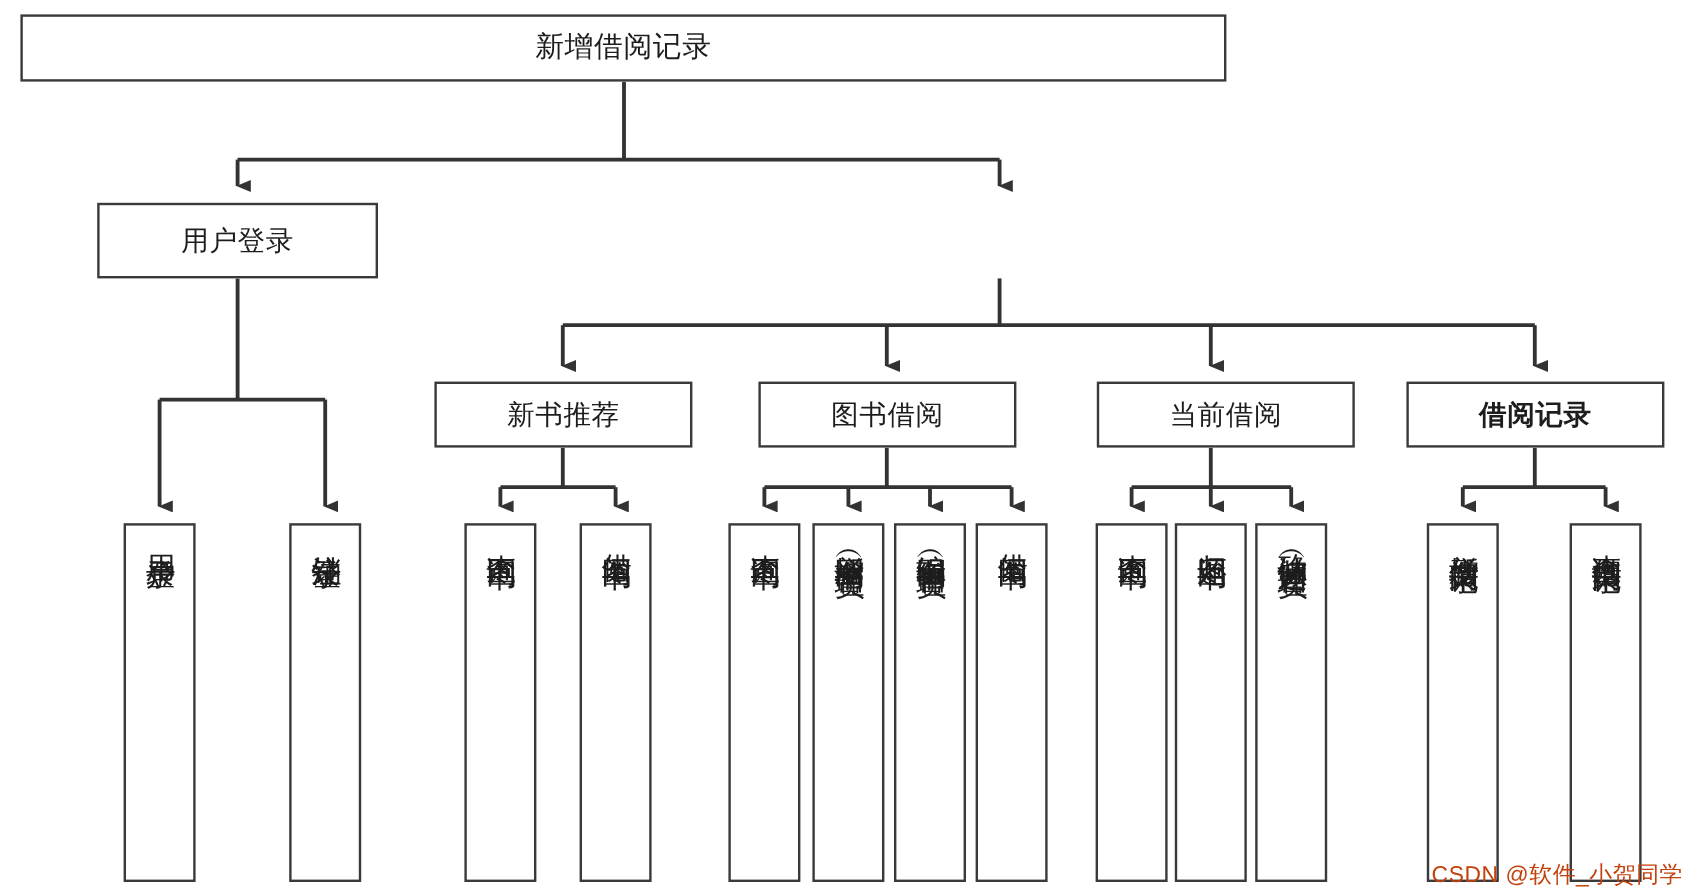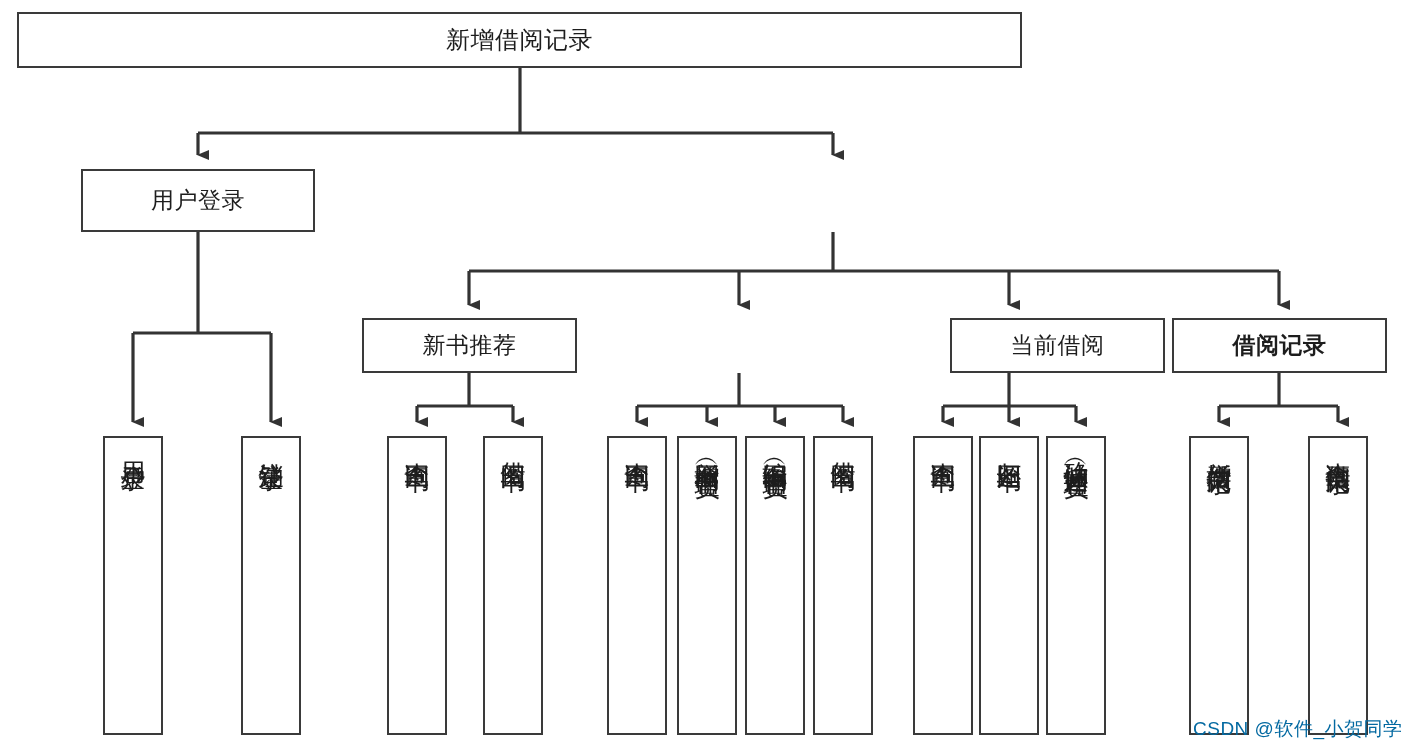--- a/index.html
+++ b/index.html
@@ -58,21 +58,21 @@
     text-orientation: upright;
     font-size: 25px;
     line-height: 1.0;
     letter-spacing: 2px;
     white-space: nowrap;
     margin: 0 auto;
   }
   .watermark {
     position: absolute;
     font-size: 19px;
-    color: #0369a1;
+    color: #c2410c;
     white-space: nowrap;
     letter-spacing: 0.5px;
   }
 </style>
 </head>
 <body>
 
 <div id="diagram-root">
 
   <svg class="diagram-canvas" viewBox="0 0 1405 747">
@@ -131,22 +131,25 @@
 
   <div class="node-box node-horizontal" style="left:81px; top:169px; width:234px; height:63px;">
     <span class="node-label">用户登录</span>
   </div>
 
 
   <div class="node-box node-horizontal" style="left:362px; top:318px; width:215px; height:55px;">
     <span class="node-label">新书推荐</span>
   </div>
 
-
-  <div class="node-box node-horizontal" style="left:950px; top:318px; width:215px; height:55px;">
+  <div class="node-box node-horizontal" style="left:632px; top:318px; width:215px; height:55px;">
+    <span class="node-label">图书借阅</span>
+  </div>
+
+  <div class="node-box node-horizontal" style="left:914px; top:318px; width:215px; height:55px;">
     <span class="node-label">当前借阅</span>
   </div>
 
   <div class="node-box node-horizontal" style="left:1172px; top:318px; width:215px; height:55px;font-weight:bold;">
     <span class="node-label">借阅记录</span>
   </div>
 
   <div class="node-box node-vertical" style="left:103px; top:436px; width:60px; height:299px;">
     <span class="node-label">用户登录</span>
   </div>

